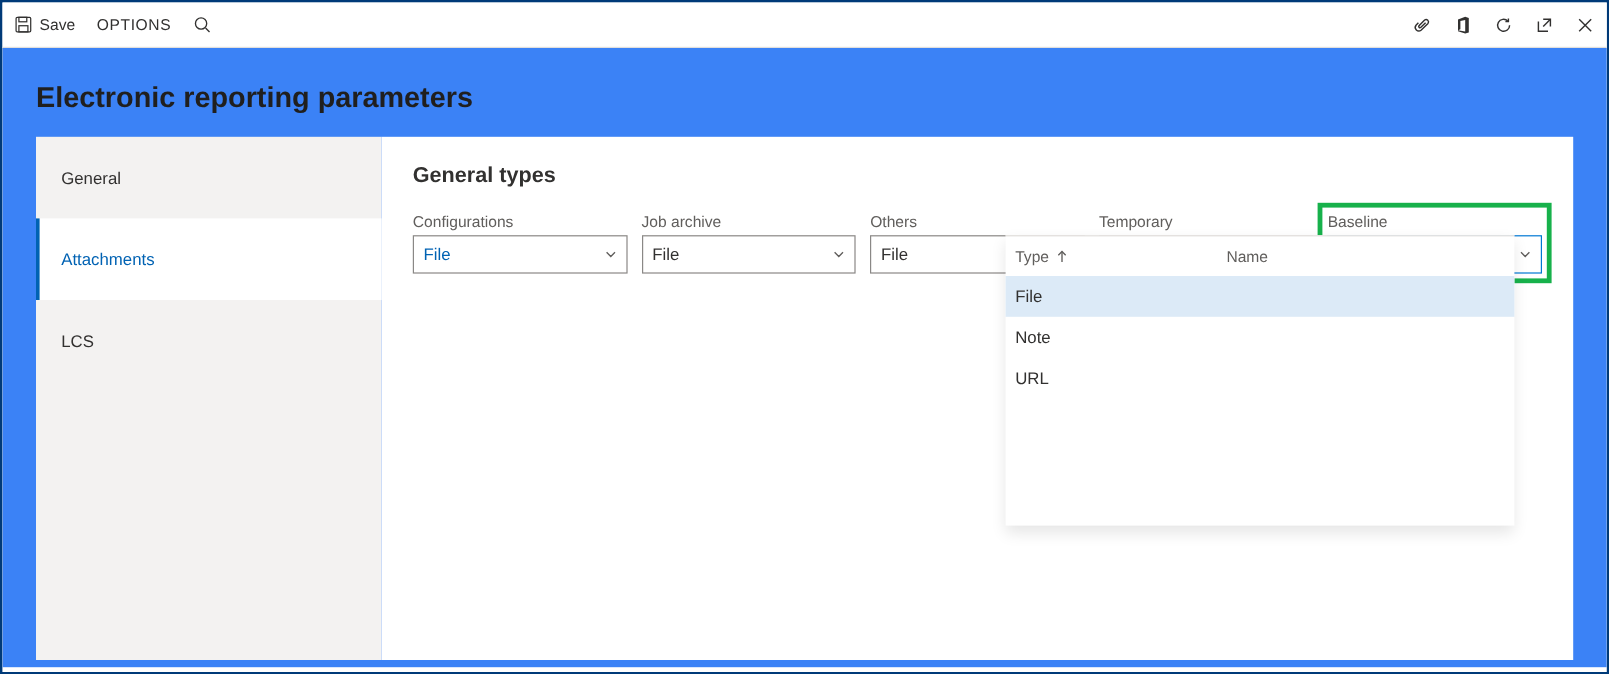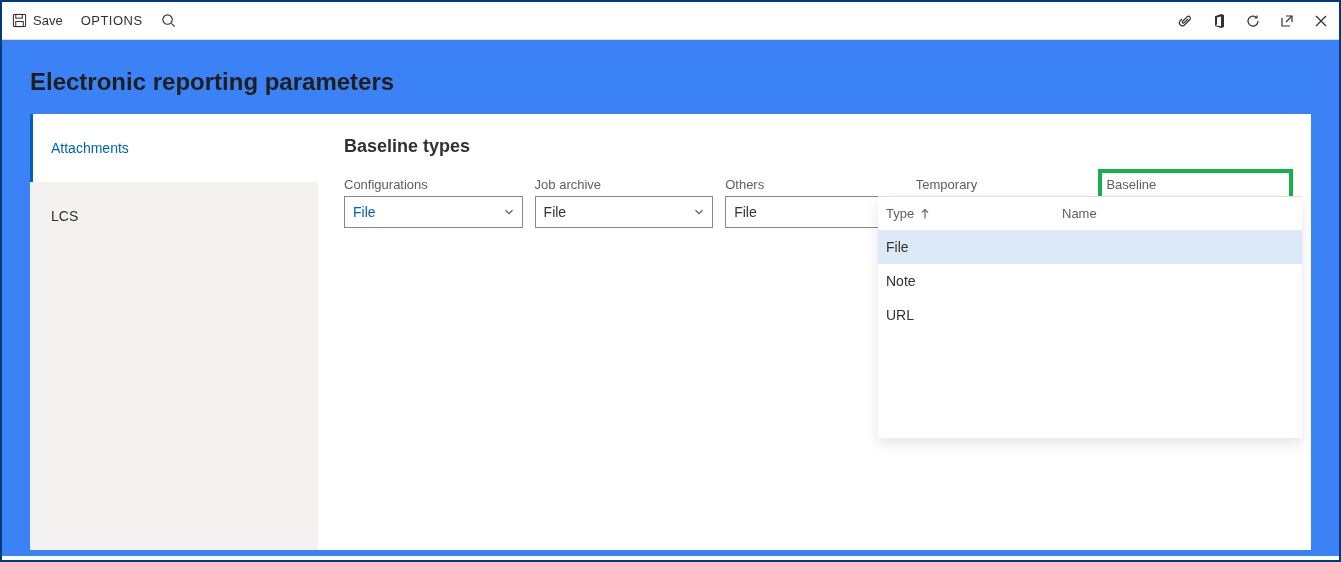--- a/index.html
+++ b/index.html
@@ -35,21 +35,21 @@
 
     .combo { position:relative; height:32px; border:1px solid #8a8886; display:flex; align-items:center; padding:0 28px 0 8px; cursor:pointer; background:#fff; font-size:14px; }
     .combo.focused { border:1px solid #0078d4; }
     .combo.configurations { color:#0062b3; }
     .combo .chev { position:absolute; right:6px; top:50%; transform:translateY(-50%); }
 
     .field-wrap.highlight { border:4px solid #17b14b; padding:4px; margin:-8px -8px -8px -8px; }
     .field-wrap.highlight .combo { margin-top:0; }
 
     
-    .lookup { position:absolute; top:82px; left:520px; width:424px; background:#fff; border-top:1px solid #e1dfdd; box-shadow:0 6px 12px rgba(0,0,0,0.1); z-index:10;margin-left:40px; }
+    .lookup { position:absolute; top:82px; left:520px; width:424px; background:#fff; border-top:1px solid #e1dfdd; box-shadow:0 6px 12px rgba(0,0,0,0.1); z-index:10; }
     .lookup-header { display:flex; align-items:center; height:33px; padding:0 8px; color:#605e5c; font-size:13px; gap:0; }
     .lk-col-type { width:176px; display:flex; align-items:center; gap:4px; cursor:pointer; }
     .lk-col-name { flex:1; cursor:pointer; }
     .lookup-item { display:flex; align-items:center; height:34px; padding:0 8px; cursor:pointer; font-size:14px; }
     .lookup-item.selected { background:#dceaf7; }
 
     
     .chev svg, .lk-sort svg { width:14px; height:14px; display:block; }
   </style>
 </head>
@@ -111,30 +111,33 @@
     </span>
   </div>
 </div>
 
 <div class="workspace">
   <div class="page-title">Electronic reporting parameters</div>
 
   <div class="content-row">
 
     <div class="tablist">
+      <div class="tab">
+        <span>General</span>
+      </div>
       <div class="tab active">
         <span>Attachments</span>
       </div>
       <div class="tab">
         <span>LCS</span>
       </div>
     </div>
 
     <div class="panel">
-      <div class="section-title">Baseline types</div>
+      <div class="section-title">General types</div>
 
       <div class="field-row">
 
         <div class="field-col">
           <span class="field-label">Configurations</span>
           <div class="combo configurations">
             <span>File</span>
             <span class="chev">
               <svg viewBox="0 0 16 16" fill="none" stroke="#605e5c" stroke-width="1.3">
                   <polyline points="4,6 8,10 12,6"></polyline>

